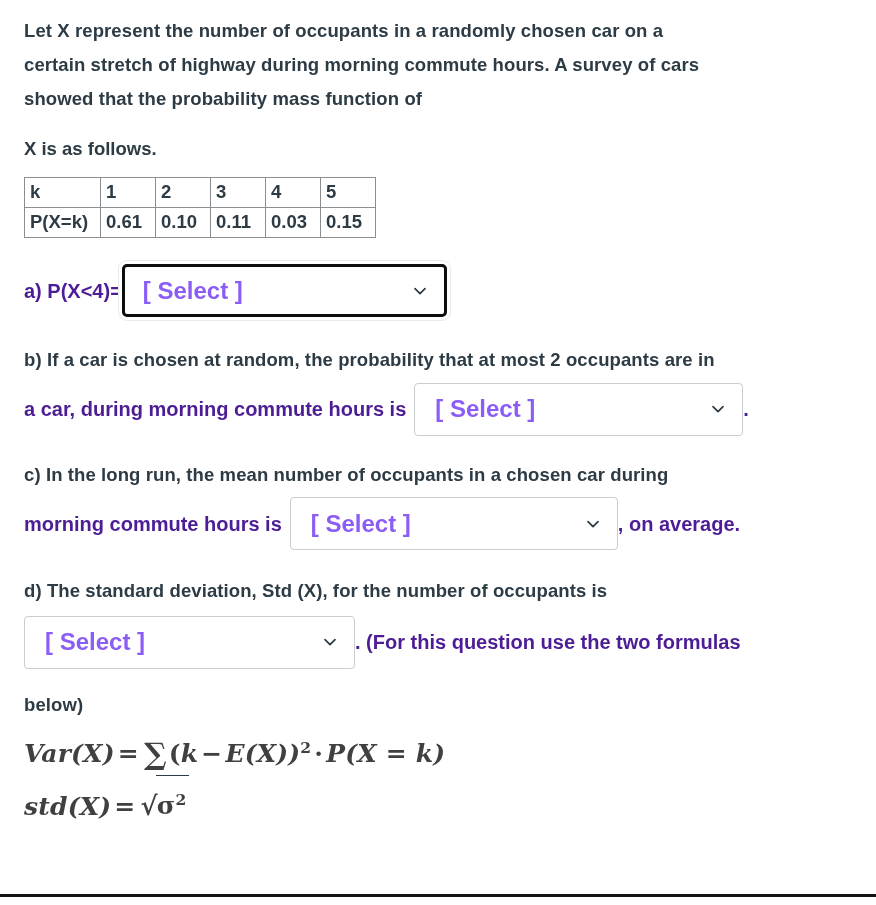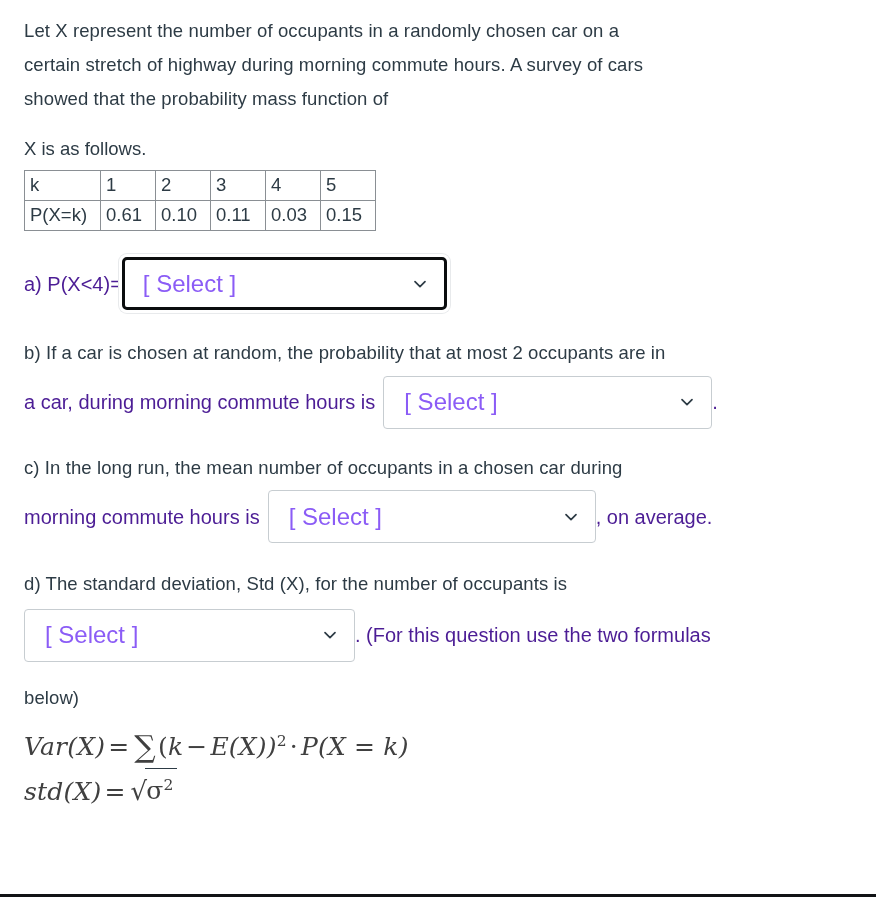--- a/index.html
+++ b/index.html
@@ -17,38 +17,39 @@
     -webkit-font-smoothing: antialiased;
   }
 
   .page {
     position: absolute;
     left: 0; top: 0;
     width: 876px;
     height: 905px;
     box-sizing: border-box;
     padding: 14px 24px 0 24px;
+    font-weight: bold;
   }
 
   
   .para {
     font-size: 18.5px;
     line-height: 34px;
     color: #2d3b45;
     margin: 0;
     letter-spacing: 0.1px;
   }
   .para.intro { margin-bottom: 0; }
   .gap-md { height: 18px; }
   .gap-lg { height: 26px; }
 
   .xline {
     font-size: 18.5px;
     line-height: 30px;
-    margin: 0 0 6px 0;
+    margin: 0 0 13px 0;
   }
 
   
   table.pmf {
     border-collapse: collapse;
     margin: 0 0 0 0;
     table-layout: fixed;
   }
   table.pmf td {
     border: 1px solid #8a8f94;
@@ -150,21 +151,21 @@
   }
   .math .radic {
     font-style: normal;
     display: inline-block;
     position: relative;
     padding-left: 2px;
   }
   .math .radic > .sign { font-size: 26px; }
   .math .radic > .rad-body {
     border-top: 1.5px solid #2d3b45;
-    padding: 0 3px 0 1px;
+    padding: 8px 3px 0 1px;
     margin-left: -2px;
     display: inline-block;
     position: relative;
     top: -1px;
     text-align: right;
   }
 
   
   .bottom-rule {
     position: absolute;

